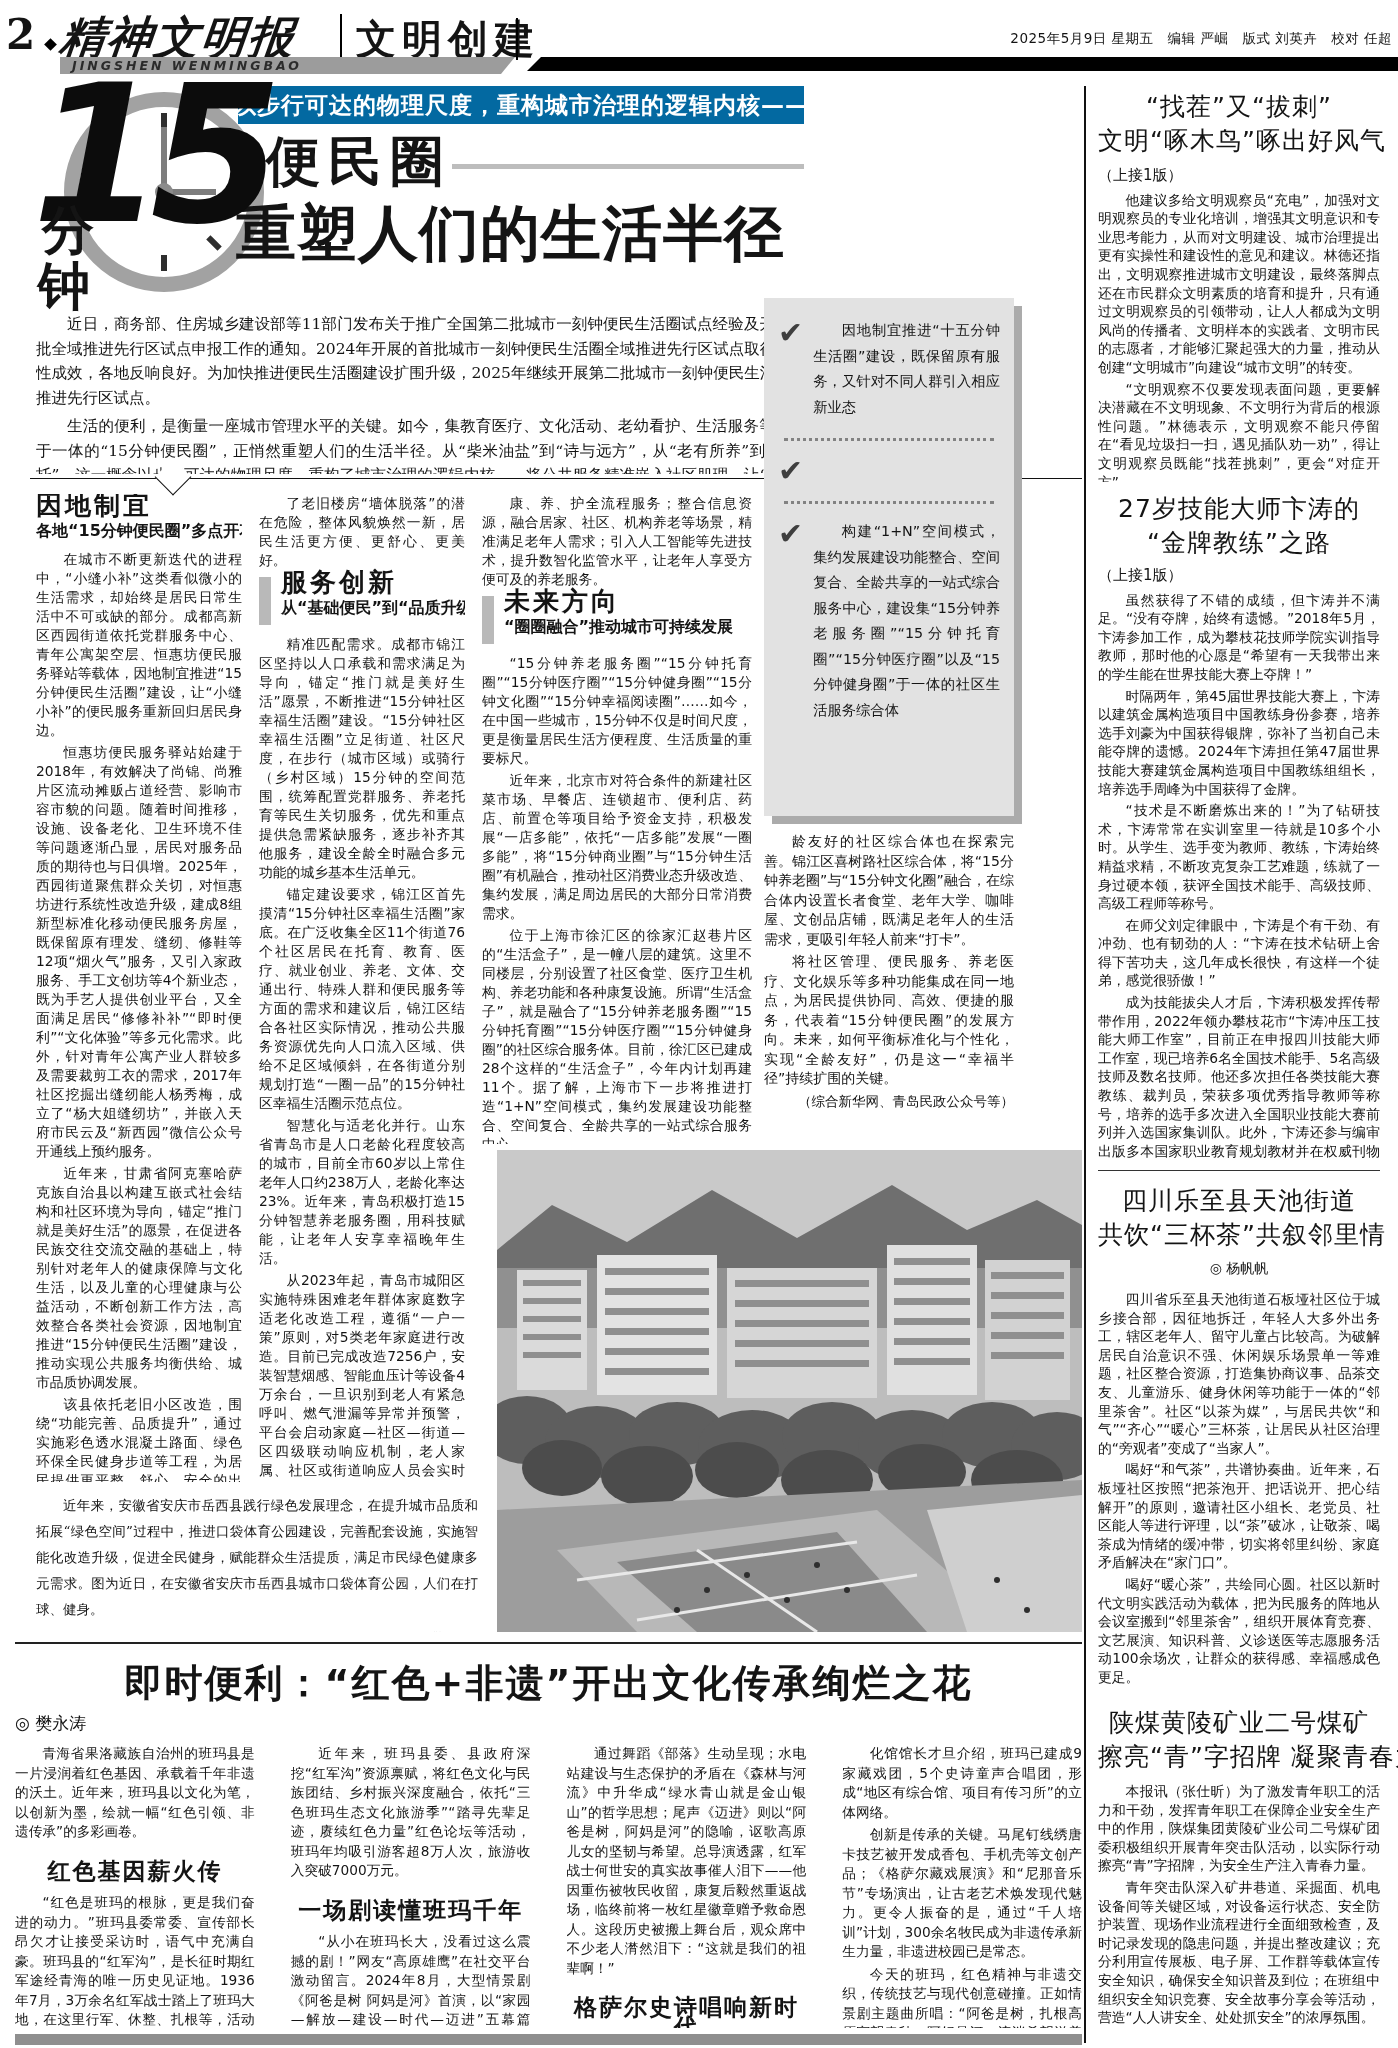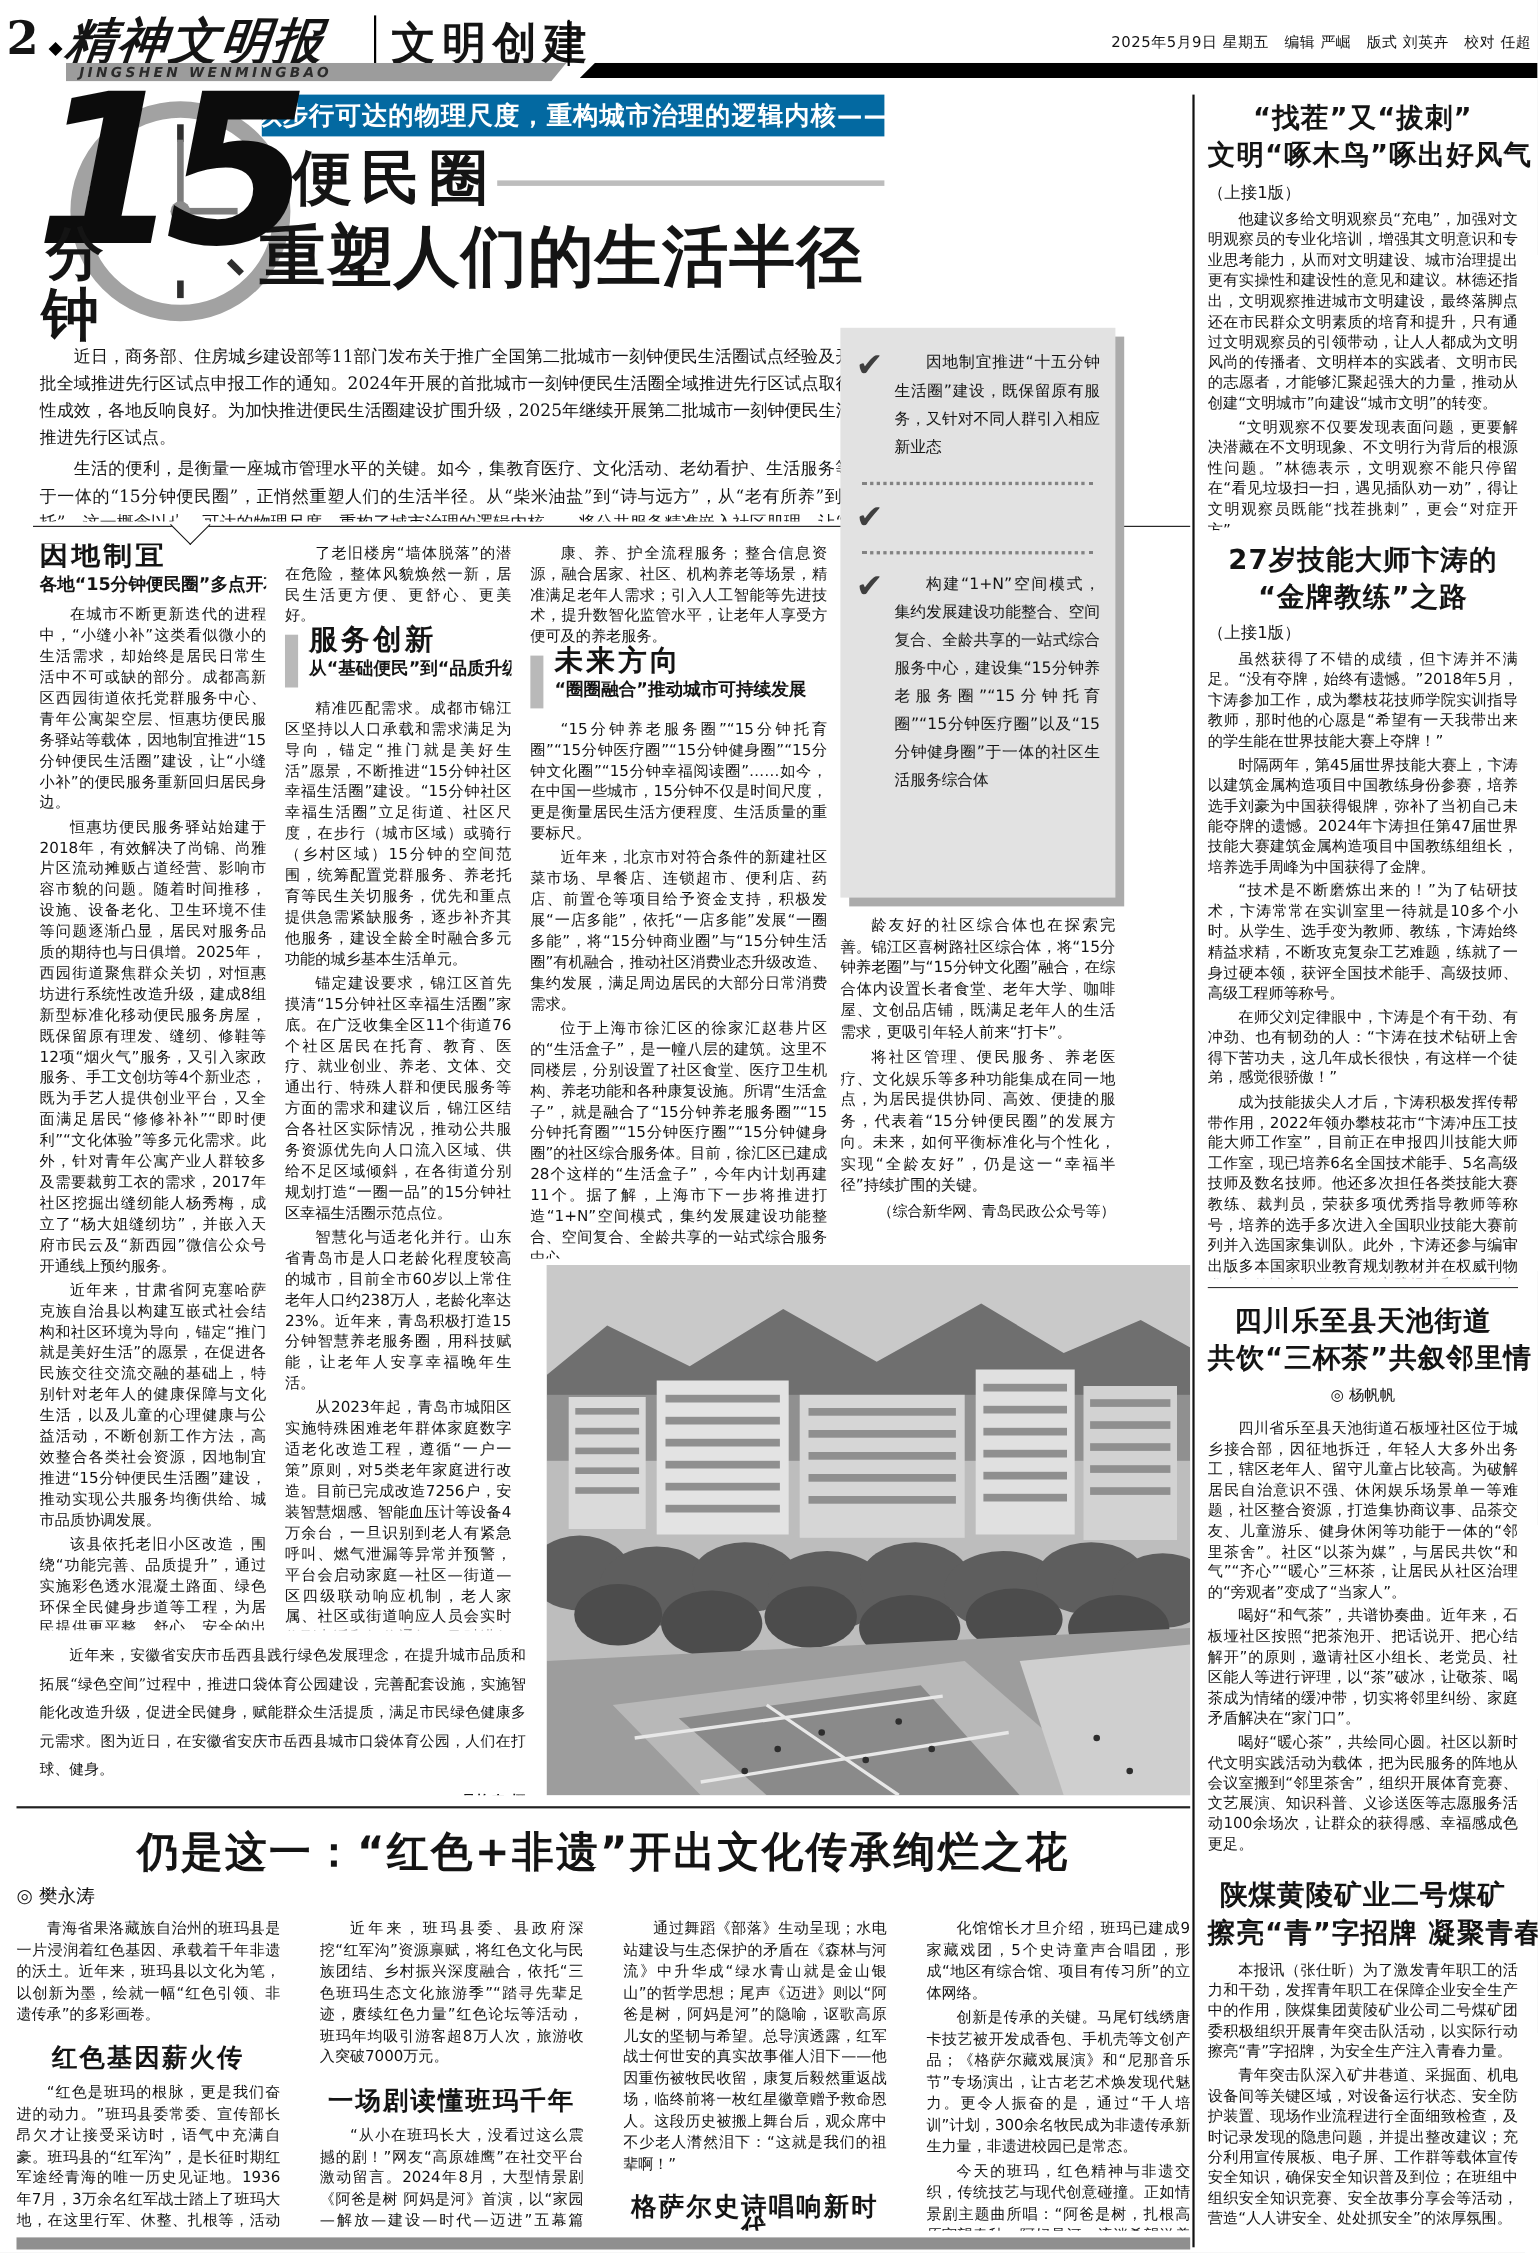--- a/index.html
+++ b/index.html
@@ -61,21 +61,21 @@
   .hrule{border-top:2px solid #222}
   .btitle{font-size:38px;font-weight:900;text-align:center;letter-spacing:2px;white-space:nowrap}
   .bby{text-align:left;font-size:17px}
   .bcols{display:grid;grid-template-columns:repeat(4,1fr);gap:36px;font-size:13.7px;line-height:19.5px;overflow:hidden}
   .bcol{overflow:hidden}
   .bsub{font-weight:800;font-size:23px;text-align:center;margin:20px 0 12px;text-indent:0;letter-spacing:2px}
   .botbar{background:#8f8f8f}
 
   
   .vdiv{width:2px;background:#111}
-  .rtitle{font-size:25px;font-weight:700;text-align:center;line-height:1.36;letter-spacing:1px;white-space:nowrap}
+  .rtitle{font-size:25px;font-weight:400;text-align:center;line-height:1.36;letter-spacing:1px;white-space:nowrap}
   .rbody{font-size:13.8px;line-height:18.6px;text-align:justify;overflow:hidden}
   .cont{font-size:15px;text-indent:0;margin-bottom:6px}
   .rby{text-align:center;font-size:14px}
   .rdiv{border-top:1.6px solid #333}
 </style>
 </head>
 <body>
 
 <div class="page">
 
@@ -270,21 +270,21 @@
     </div>
 
     <div class="abs caption" style="left:36px;top:1492px;width:442px;height:140px;overflow:hidden">
       <p>近年来，安徽省安庆市岳西县践行绿色发展理念，在提升城市品质和拓展“绿色空间”过程中，推进口袋体育公园建设，完善配套设施，实施智能化改造升级，促进全民健身，赋能群众生活提质，满足市民绿色健康多元需求。图为近日，在安徽省安庆市岳西县城市口袋体育公园，人们在打球、健身。</p>
       <span class="pcred">吴均奇 摄</span>
     </div>
   </section>
 
   <section>
     <div class="abs hrule" style="left:15px;top:1642px;width:1067px"></div>
-    <div class="abs btitle" style="left:15px;top:1658px;width:1067px">仍是这一：“红色+非遗”开出文化传承绚烂之花</div>
+    <div class="abs btitle" style="left:15px;top:1658px;width:1067px">即时便利：“红色+非遗”开出文化传承绚烂之花</div>
     <div class="abs bby" style="left:15px;top:1712px;width:1067px">◎ 樊永涛</div>
 
     <div class="abs bcols" style="left:15px;top:1744px;width:1067px;height:284px">
       <div class="bcol">
         <p>青海省果洛藏族自治州的班玛县是一片浸润着红色基因、承载着千年非遗的沃土。近年来，班玛县以文化为笔，以创新为墨，绘就一幅“红色引领、非遗传承”的多彩画卷。</p>
         <div class="bsub">红色基因薪火传</div>
         <p>“红色是班玛的根脉，更是我们奋进的动力。”班玛县委常委、宣传部长昂欠才让接受采访时，语气中充满自豪。班玛县的“红军沟”，是长征时期红军途经青海的唯一历史见证地。1936年7月，3万余名红军战士踏上了班玛大地，在这里行军、休整、扎根等，活动了20余天。其间，为当地的藏族群众传播革命意识，弘扬革命精神，留下许多可歌可泣、感人至深的英勇事迹。</p>
       </div>
       <div class="bcol">
         <p>近年来，班玛县委、县政府深挖“红军沟”资源禀赋，将红色文化与民族团结、乡村振兴深度融合，依托“三色班玛生态文化旅游季”“踏寻先辈足迹，赓续红色力量”红色论坛等活动，班玛年均吸引游客超8万人次，旅游收入突破7000万元。</p>

